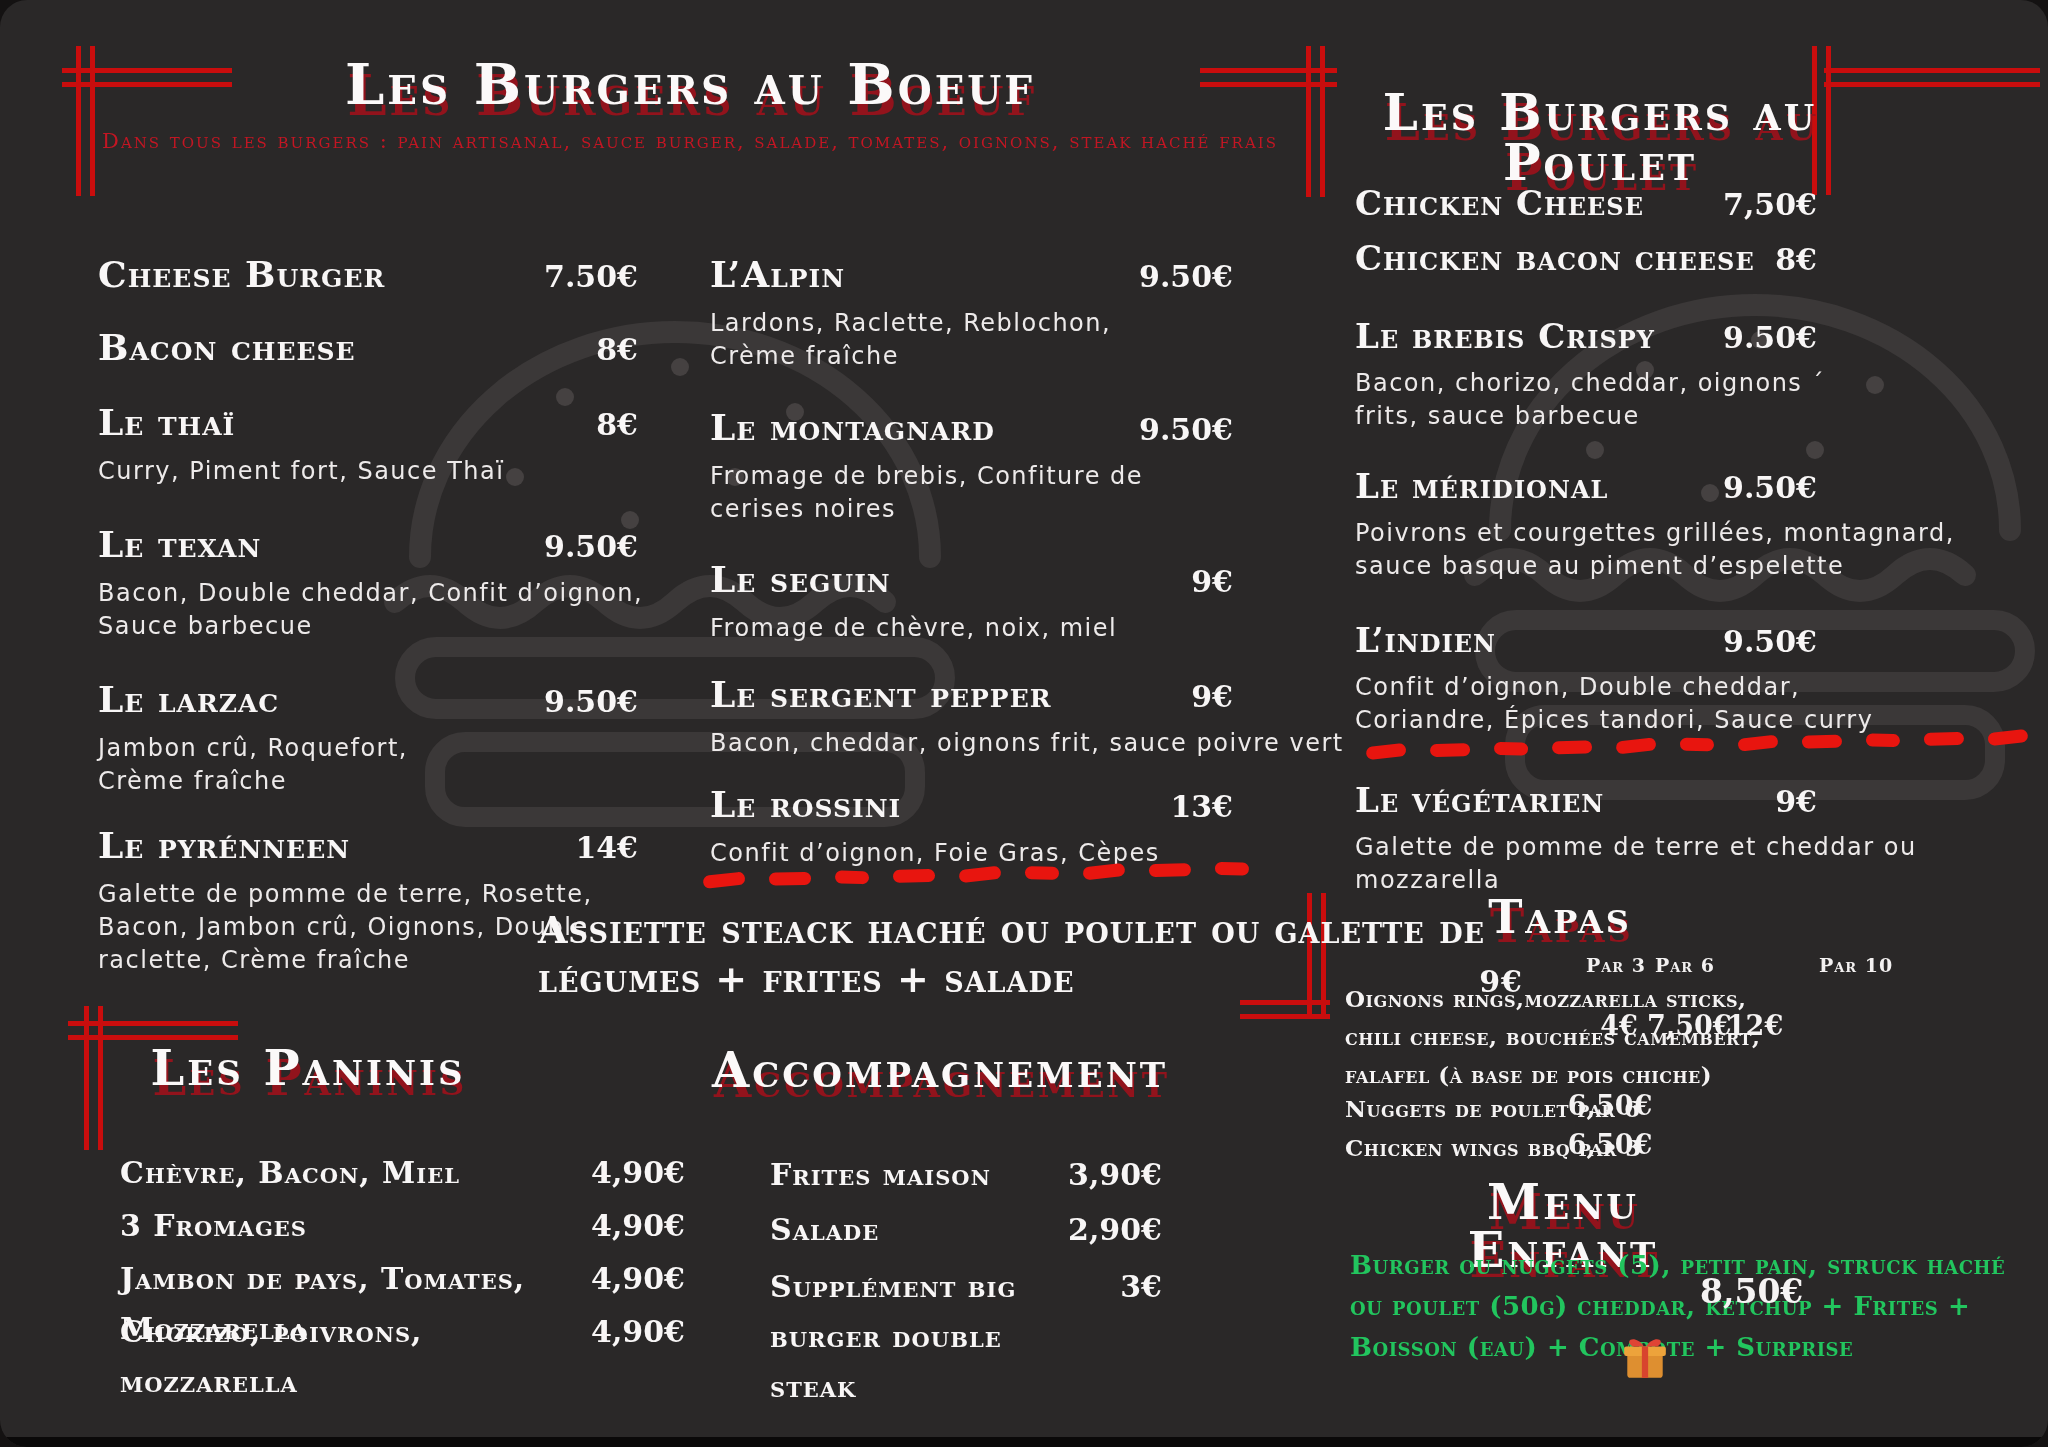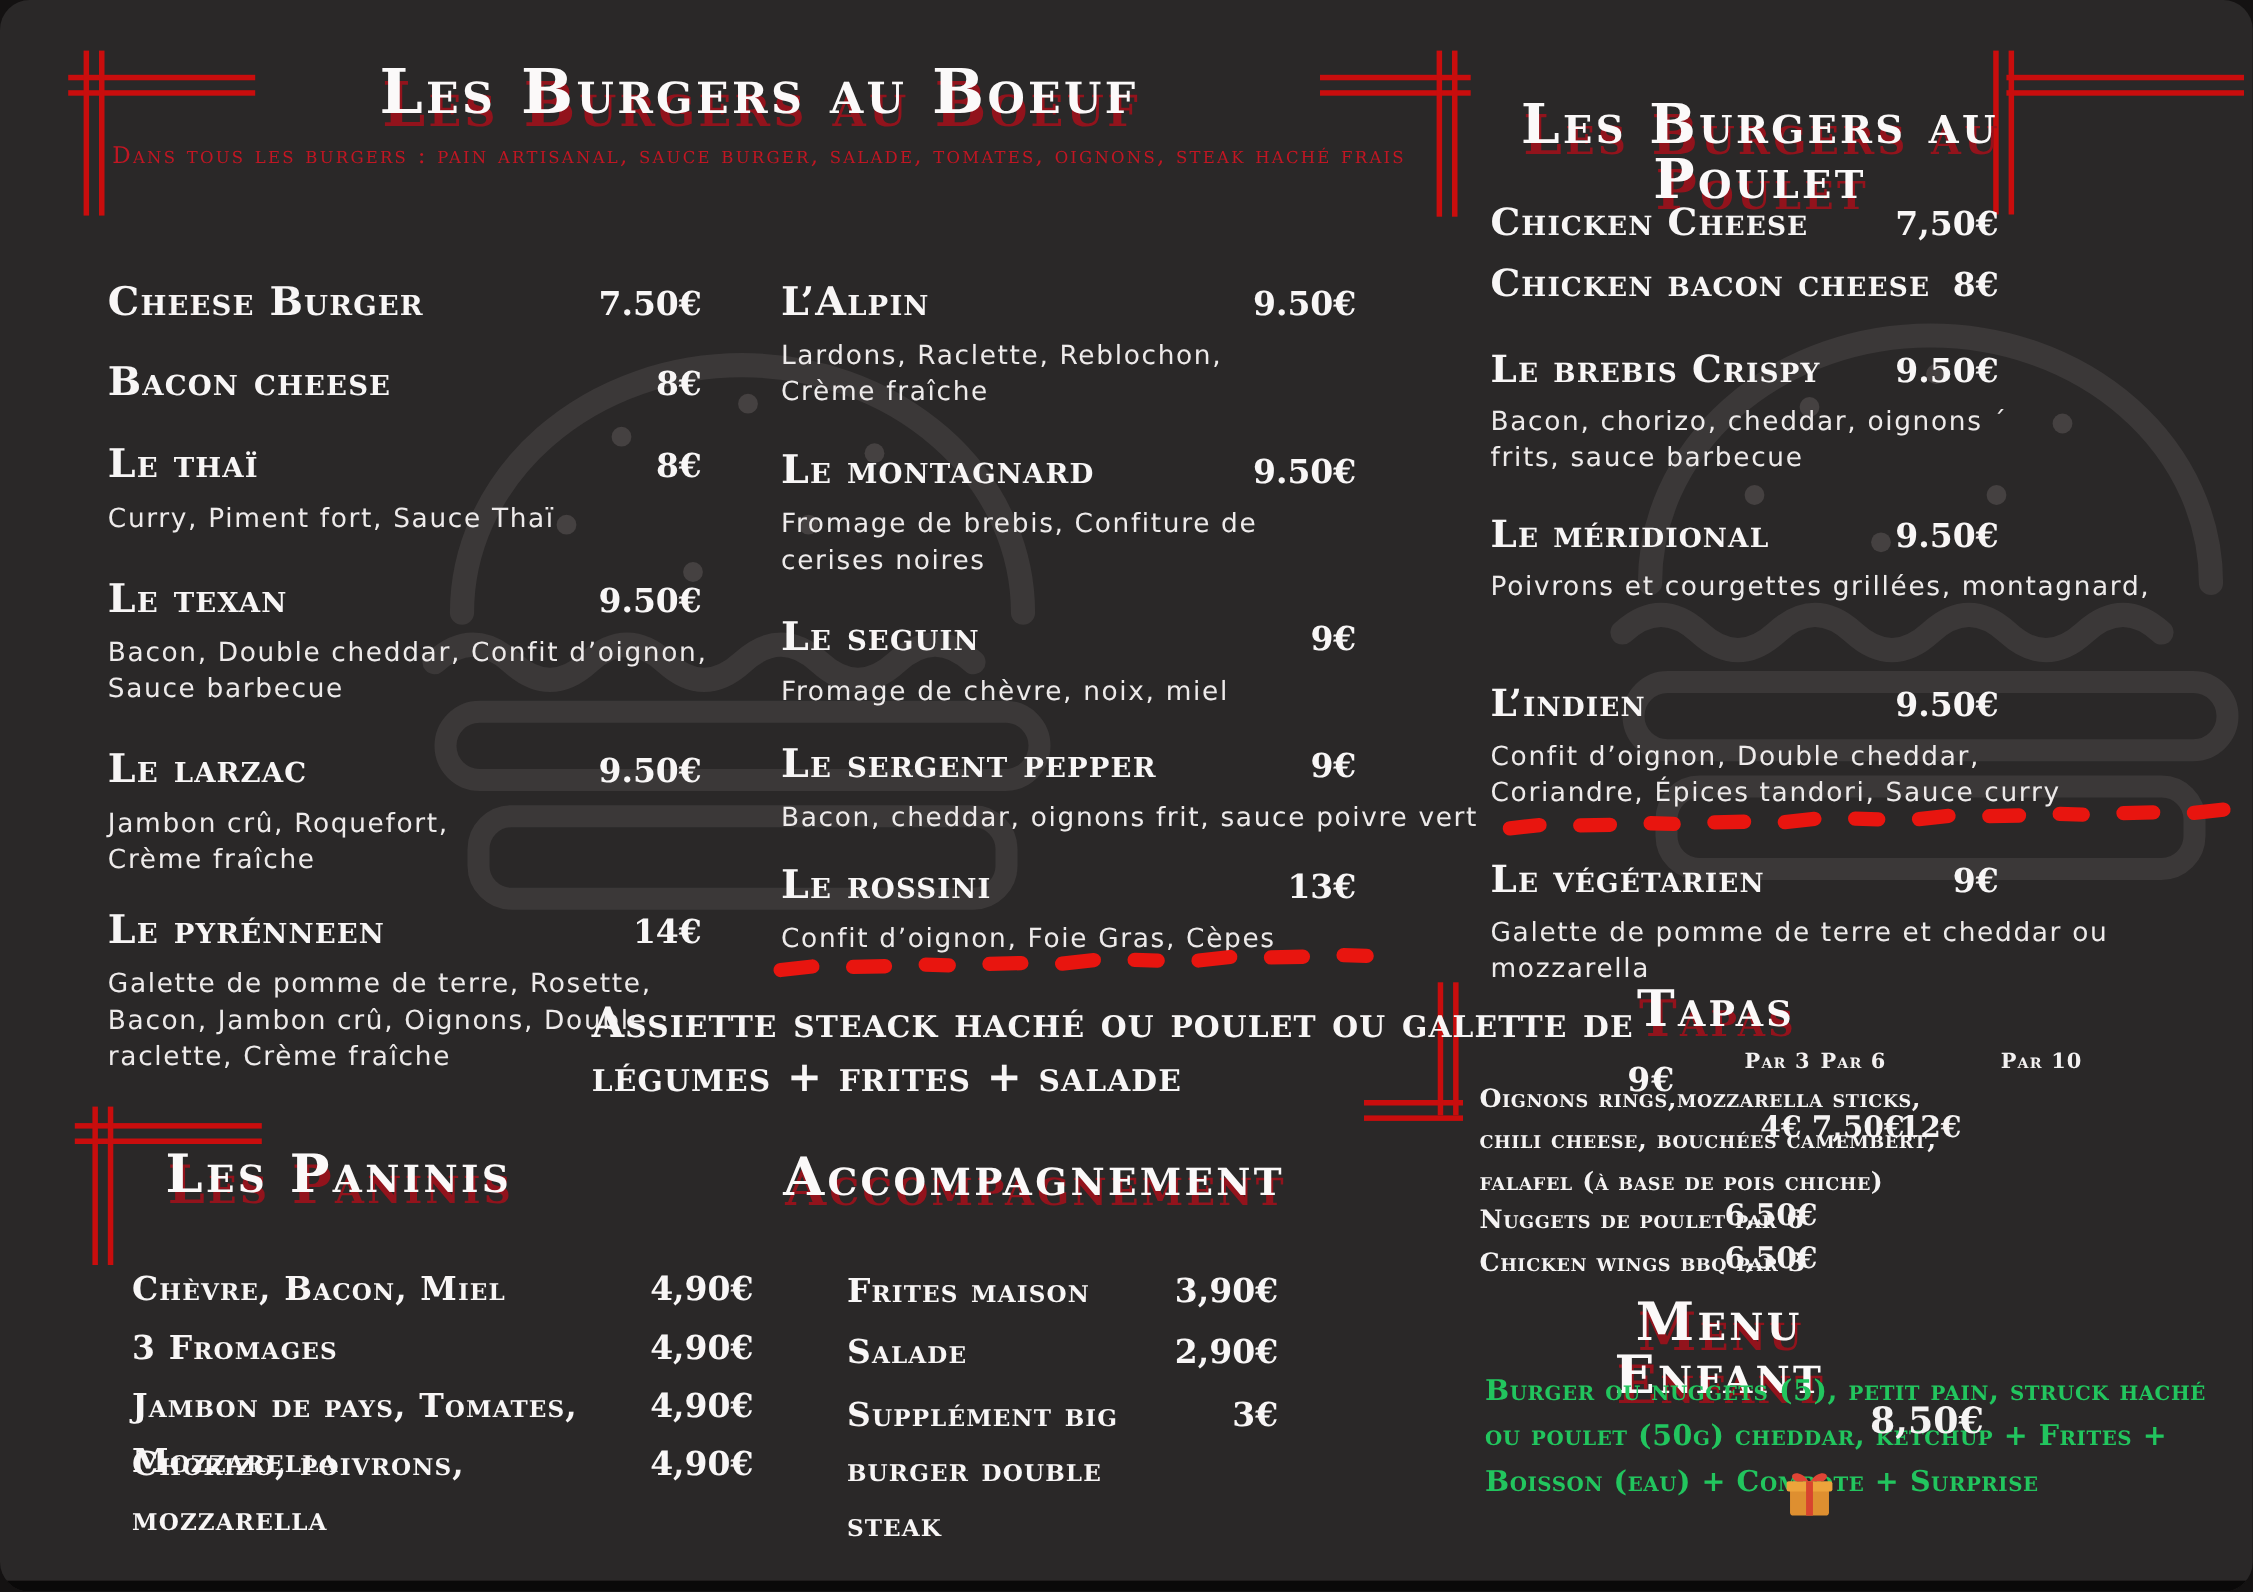--- a/index.html
+++ b/index.html
@@ -296,20 +296,21 @@
         <div>frits, sauce barbecue</div>
       </div>
   </div>
   <div class="item pl abs" style="left:1355px;top:468px;width:462px">
     <div class="row">
         <span class="nm">Le méridional</span>
         <span class="pr">9.50€</span>
       </div>
     <div class="ds">
         <div>Poivrons et courgettes grillées, montagnard,</div>
+        <div>sauce basque au piment d’espelette</div>
       </div>
   </div>
   <div class="item pl abs" style="left:1355px;top:622px;width:462px">
     <div class="row">
         <span class="nm">L’indien</span>
         <span class="pr">9.50€</span>
       </div>
     <div class="ds">
         <div>Confit d’oignon, Double cheddar,</div>
         <div>Coriandre, Épices tandori, Sauce curry</div>

